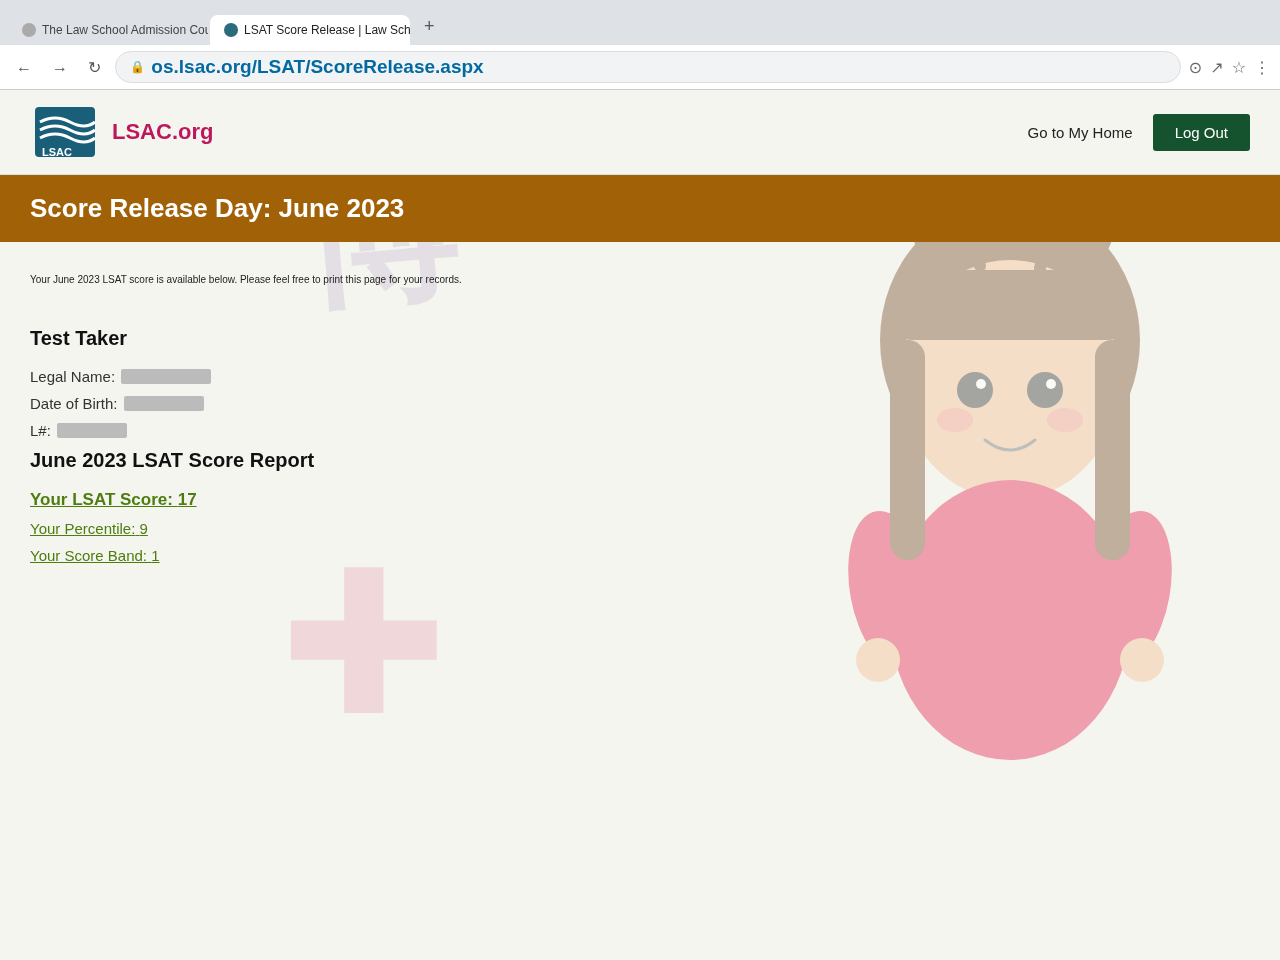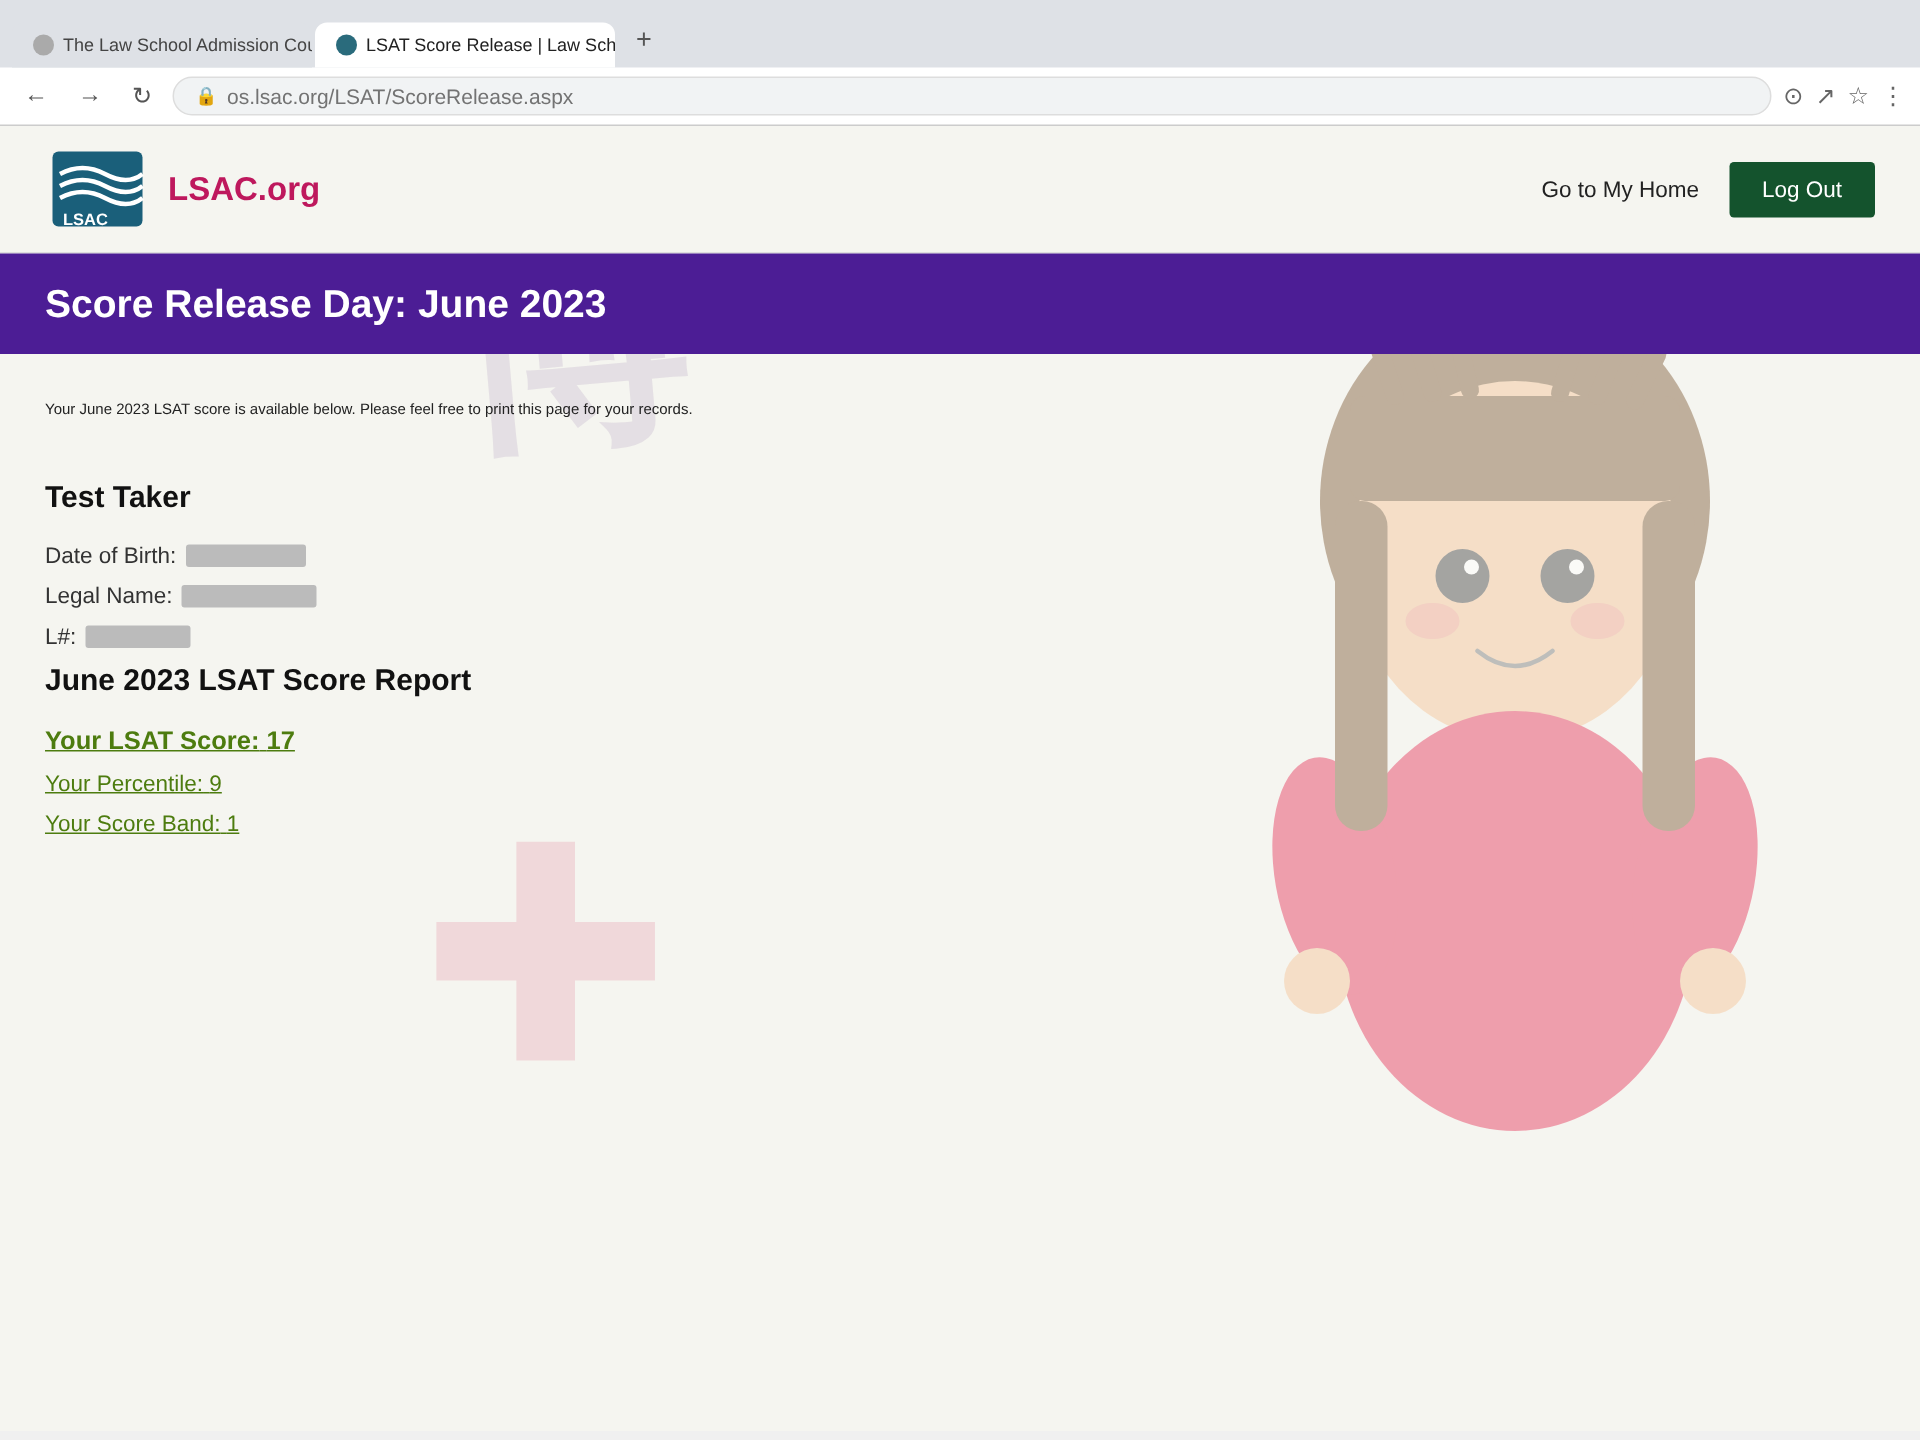--- a/index.html
+++ b/index.html
@@ -96,22 +96,23 @@
       align-items: center;
       gap: 6px;
     }
 
     .lock-icon {
       font-size: 12px;
       color: #555;
     }
 
     .url-text {
-      font-size: 14px;
-      color: #737373;
+      font-size: 19px;
+      color: #0369a1;
+      font-weight: bold;
     }
 
     .address-actions {
       display: flex;
       gap: 8px;
       align-items: center;
     }
 
     .addr-icon {
       font-size: 16px;
@@ -169,21 +170,21 @@
       color: #fff;
       border: none;
       padding: 10px 22px;
       font-size: 15px;
       cursor: pointer;
       border-radius: 3px;
     }
 
     
     .score-banner {
-      background: #4c1d95;
+      background: #a16207;
       padding: 18px 30px;
       position: relative;
       z-index: 10;
     }
 
     .score-banner h1 {
       color: #ffffff;
       font-size: 26px;
       font-weight: bold;
     }
@@ -399,27 +400,27 @@
     <h1>Score Release Day: June 2023</h1>
   </div>
 
   <div class="main-content">
     <p class="intro-text">Your June 2023 LSAT score is available below. Please feel free to print this page for your records.</p>
 
     <div class="info-block">
       <div class="section-title">Test Taker</div>
 
       <div class="info-row">
+        <span class="info-label">Legal Name:</span>
+        <span class="redacted-bar" style="width:90px;"></span>
+      </div>
+
+      <div class="info-row">
         <span class="info-label">Date of Birth:</span>
         <span class="redacted-bar" style="width:80px;"></span>
-      </div>
-
-      <div class="info-row">
-        <span class="info-label">Legal Name:</span>
-        <span class="redacted-bar" style="width:90px;"></span>
       </div>
 
       <div class="info-row">
         <span class="info-label">L#:</span>
         <span class="redacted-bar" style="width:70px;"></span>
       </div>
     </div>
 
     <div class="score-section">
       <div class="section-title">June 2023 LSAT Score Report</div>

